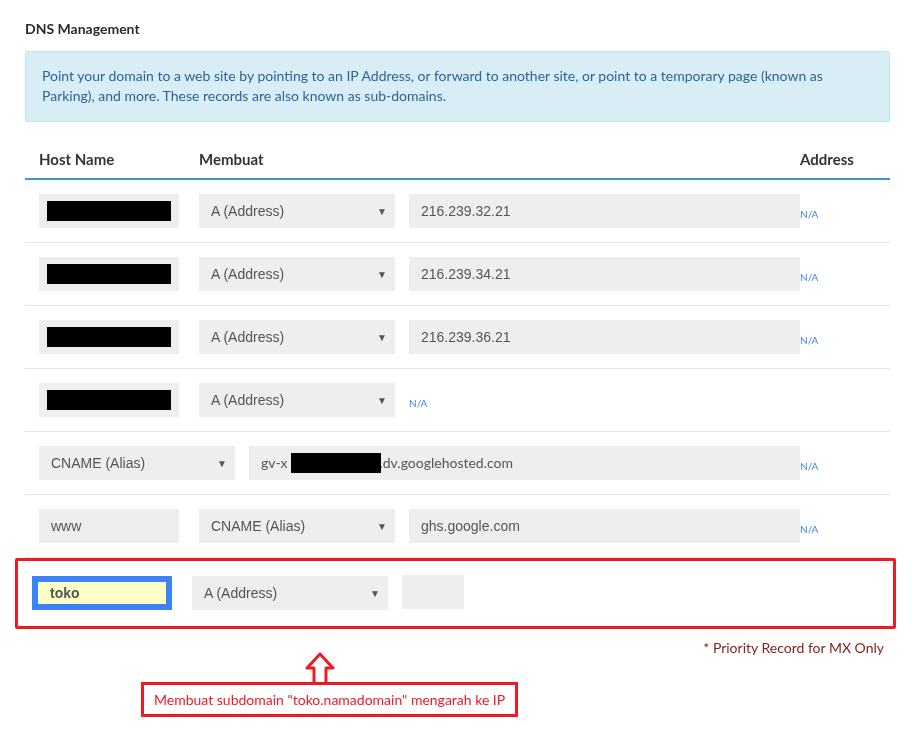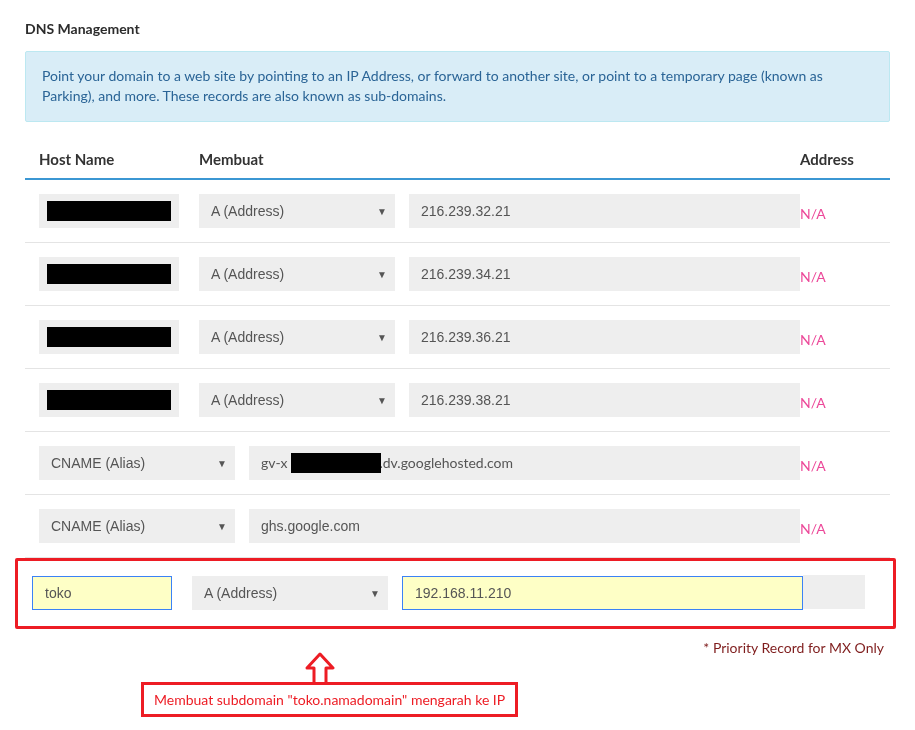--- a/index.html
+++ b/index.html
@@ -78,32 +78,33 @@
     font-size: 10px; color: #555;
     pointer-events: none;
   }
   .redact {
     position: absolute;
     background: #000;
     height: 20px;
   }
   .row-rel { position: relative; }
 
-  .prio-txt { font-size: 14px; color: #ec4899; padding-top: 6px; }
+  .prio-txt { font-size: 10px; color: #3b82f6; padding-top: 6px; }
 
   .active-row {
     border: 3px solid #ed1c24;
     border-radius: 2px;
     padding: 14px 0 14px 14px;
     margin-left: -10px;
     margin-right: -6px;
   }
   .active-row .cell-input.hl {
     background: #feffc6;
-    border: 1px solid #3b82f6;
+    border: 6px solid #3b82f6;
+    font-weight: bold;
   }
   .active-row .cell-addr {
     border-bottom: 1px solid #3b97d3;
   }
   .active-row .col-prio .prio-box {
     display:inline-block; width:62px; height:34px; background:#eee;
   }
 
   .note-right {
     text-align: right;
@@ -203,23 +204,20 @@
     <div class="col-host row-rel">
       <input class="cell-input" value="" style="">
       <div class="redact" style="left:8px; top:7px; width:124px;"></div>
     </div>
     <div class="col-type">
       <div class="select-wrap">
         <input class="cell-input" readonly="" value="A (Address)" style="">
         <span class="caret">▼</span>
       </div>
     </div>
-    <div class="col-addr">
-      <input class="cell-input" value="216.239.38.21" style="">
-    </div>
     <div class="col-prio">
         <div class="prio-txt">N/A</div>
       </div>
   </div>
 
   <div class="data-row row-rel">
     <div class="col-type">
       <div class="select-wrap">
         <input class="cell-input" readonly="" value="CNAME (Alias)" style="">
         <span class="caret">▼</span>
@@ -230,20 +228,23 @@
         <span>gv-x</span><span style="display:inline-block; width:92px;"></span><span>.dv.googlehosted.com</span>
         <div class="redact" style="left:42px; top:7px; width:90px;"></div>
       </div>
     </div>
     <div class="col-prio">
         <div class="prio-txt">N/A</div>
       </div>
   </div>
 
   <div class="data-row">
+    <div class="col-host">
+      <input class="cell-input" value="www" style="">
+    </div>
     <div class="col-type">
       <div class="select-wrap">
         <input class="cell-input" readonly="" value="CNAME (Alias)" style="">
         <span class="caret">▼</span>
       </div>
     </div>
     <div class="col-addr">
       <input class="cell-input" value="ghs.google.com" style="">
     </div>
     <div class="col-prio">
@@ -253,23 +254,20 @@
 
   <div class="data-row active-row">
     <div class="col-host">
       <input class="cell-input hl" value="toko" style="">
     </div>
     <div class="col-type">
       <div class="select-wrap">
         <input class="cell-input" readonly="" value="A (Address)" style="">
         <span class="caret">▼</span>
       </div>
-    </div>
-    <div class="col-addr">
-      <input class="cell-input hl cell-addr" value="192.168.11.210" style="">
     </div>
     <div class="col-prio"><div class="prio-box"></div></div>
   </div>
 
 </div>
 
 <div class="note-right">* Priority Record for MX Only</div>
 
 <div class="annot-wrap">
   <div class="annot-arrow">

